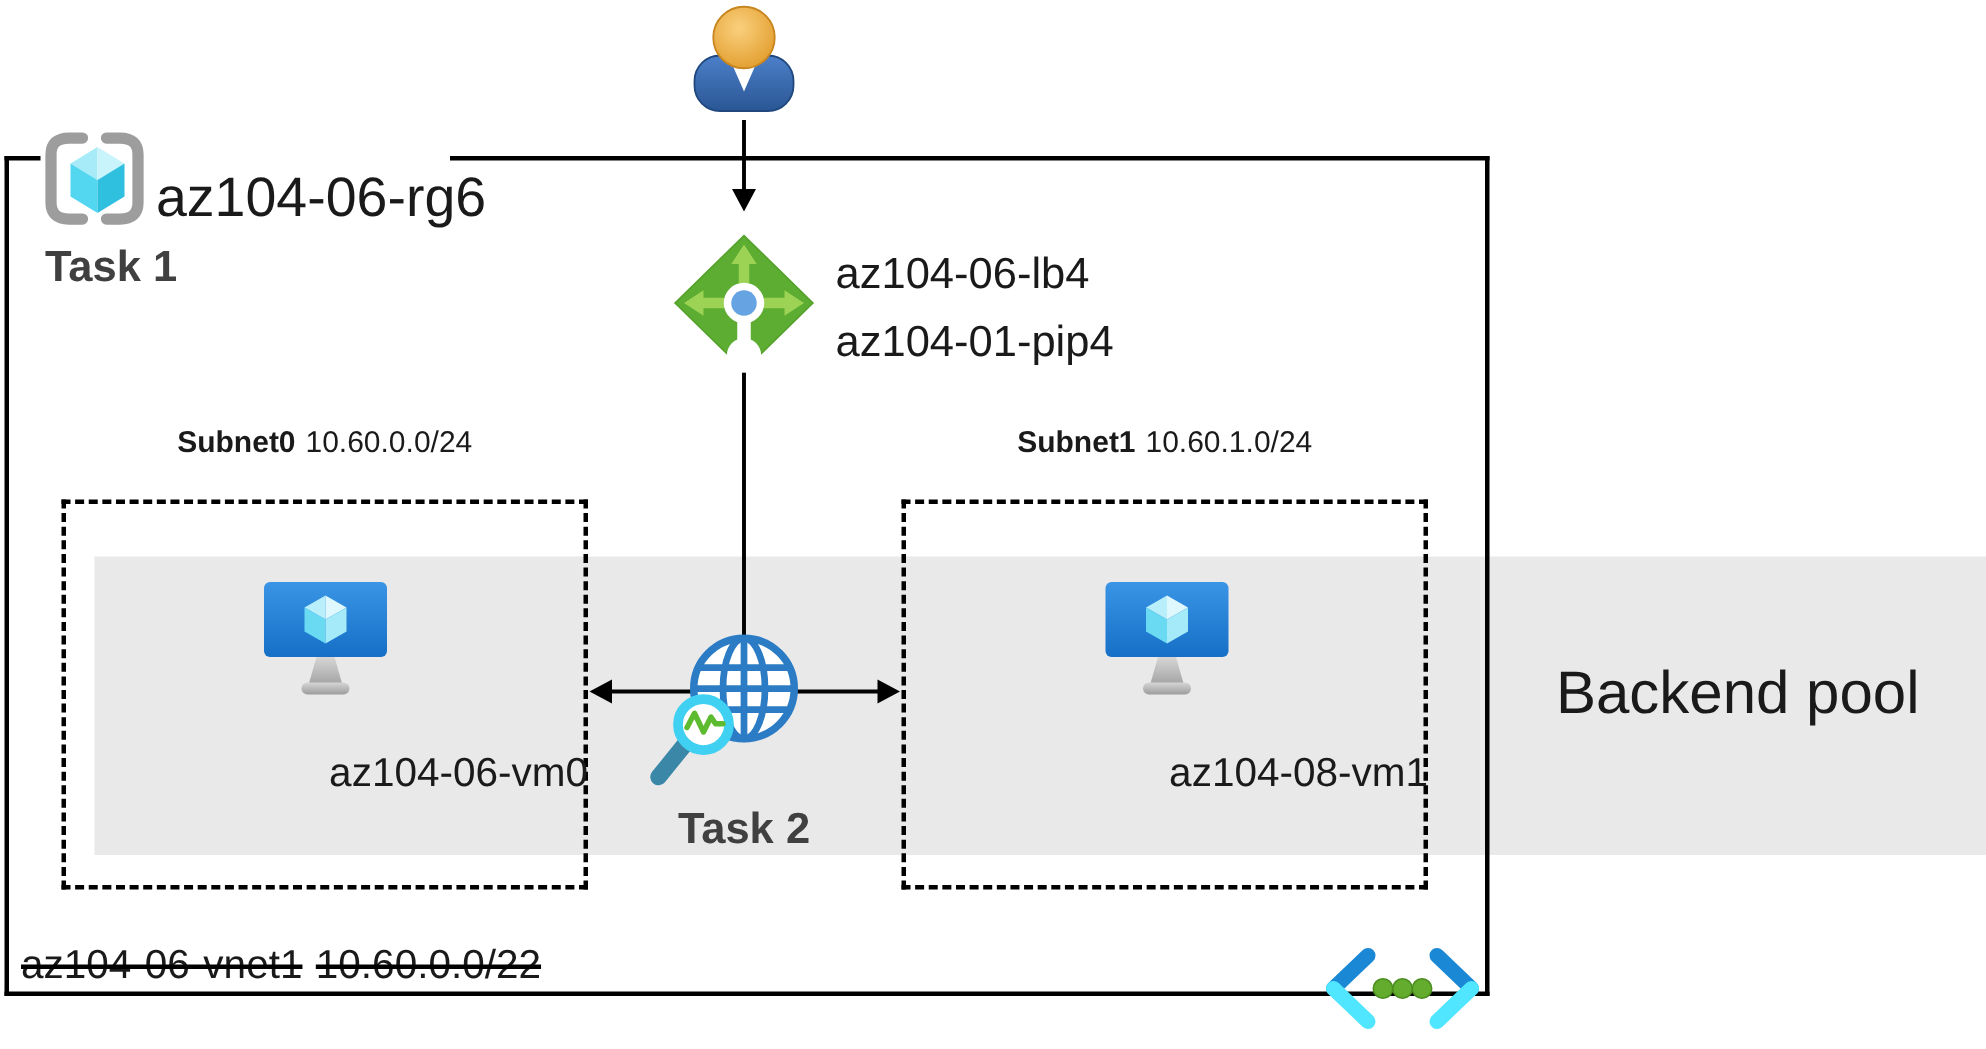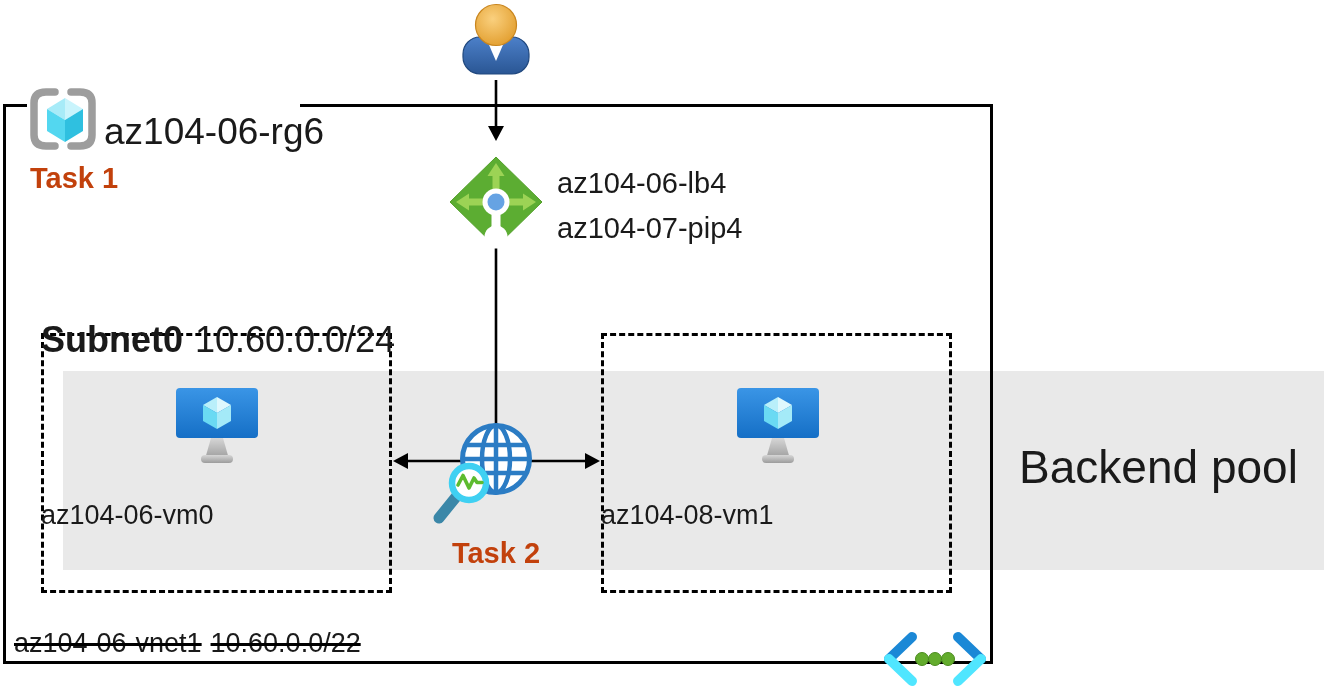--- a/index.html
+++ b/index.html
@@ -4,44 +4,44 @@
 <style>
   html,body{margin:0;padding:0;background:#fff;}
   .canvas{
     position:relative; width:1324px; height:699px; overflow:hidden;
     font-family:"Liberation Sans", sans-serif; color:#1a1a1a; background:#fff;
   }
   .abs{position:absolute;}
 
   
   .band{left:63px; top:371px; width:1261px; height:199px; background:#e9e9e9; z-index:1;}
-  .backend-label{left:993px; top:440px; width:331px; text-align:center; font-size:46px; z-index:4;}
+  .backend-label{left:993px; top:440px; width:331px; text-align:center; font-size:40px; z-index:4;}
 
   
   .rg-box{left:3px; top:104px; width:990px; height:560px; box-sizing:border-box;
           border:3px solid #000; border-top:none; z-index:2;}
   .topseg{top:104px; height:3px; background:#000; z-index:2;}
   .seg1{left:3px; width:24px;}
   .seg2{left:300px; width:693px;}
   .rg-icon{left:25px; top:86px; z-index:4;}
   .rg-label{left:104px; top:111px; font-size:37px; z-index:4;}
-  .task{font-weight:bold; font-size:29px; color:#c2410c; z-index:4;}
+  .task{font-weight:bold; font-size:29px; color:#404040; z-index:4;}
   .task1{left:30px; top:162px;}
   .task2{left:421px; top:537px; width:150px; text-align:center;}
 
   
   .subnet-box{top:333px; width:351px; height:260px; box-sizing:border-box;
               border:3px dashed #000; z-index:2;}
   .s0{left:41px;} .s1{left:601px;}
-  .subnet-label{top:284px; width:351px; text-align:center; font-size:36px; z-index:4;margin-top:35px;}
+  .subnet-label{top:284px; width:351px; text-align:center; font-size:20px; z-index:4;}
   .subnet-label .bold{font-weight:bold;}
   .subnet-label .cidr{margin-left:0.33em;}
 
   
-  .vm-label{top:495px; width:351px; text-align:left; font-size:27px; line-height:40px; z-index:4;}
+  .vm-label{top:495px; width:351px; text-align:right; font-size:27px; line-height:40px; z-index:4;}
 
   
   .icon{z-index:4;}
   .conn{left:0; top:0; z-index:3;}
   .globe-icon{left:425px; top:415px; z-index:4;}
   .lb-icon{left:447px; top:154px; z-index:4;}
   .person-icon{left:458px; top:2px; z-index:4;}
   .vm0-icon{left:172px; top:384px;}
   .vm1-icon{left:733px; top:384px;}
   .vnet-icon{left:878px; top:630px; z-index:5;}
@@ -113,28 +113,31 @@
       <polygon points="89,48 76,39.5 76,56.5"></polygon>
       <rect x="60" y="44.5" width="17" height="7"></rect>
     </g>
     <rect x="44.5" y="55" width="9" height="22" fill="#fff"></rect>
     <circle cx="49" cy="83" r="11.5" fill="#fff"></circle>
     <circle cx="49" cy="48" r="13.5" fill="#fff"></circle>
     <circle cx="49" cy="48" r="8.5" fill="#66a3e3"></circle>
   </svg>
   <div class="abs lb-labels">
     <div>az104-06-lb4</div>
-    <div>az104-07-pip4</div>
+    <div>az104-01-pip4</div>
   </div>
 
   <div class="abs subnet-label s0">
     <span class="bold">Subnet0</span><span class="cidr">10.60.0.0/24</span>
   </div>
   <div class="abs subnet-box s0"></div>
 
+  <div class="abs subnet-label s1">
+    <span class="bold">Subnet1</span><span class="cidr">10.60.1.0/24</span>
+  </div>
   <div class="abs subnet-box s1"></div>
 
   <svg class="abs vm0-icon icon" width="90" height="84" viewBox="0 0 90 84">
     <defs>
       <linearGradient id="scr0" x1="0" y1="0" x2="0" y2="1">
         <stop offset="0" stop-color="#3a95e6"></stop>
           <stop offset="1" stop-color="#156fc6"></stop>
       </linearGradient>
       <linearGradient id="std0" x1="0" y1="0" x2="0" y2="1">
         <stop offset="0" stop-color="#d6d6d6"></stop>

